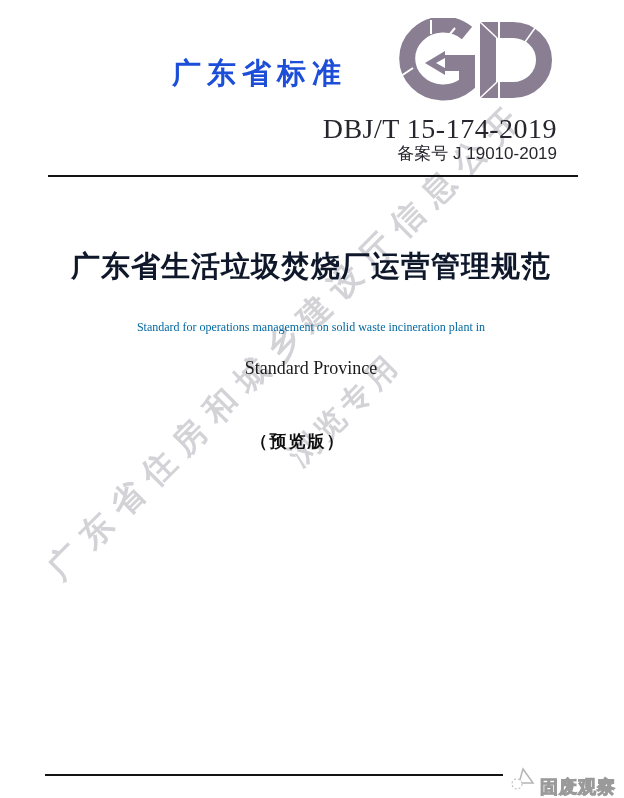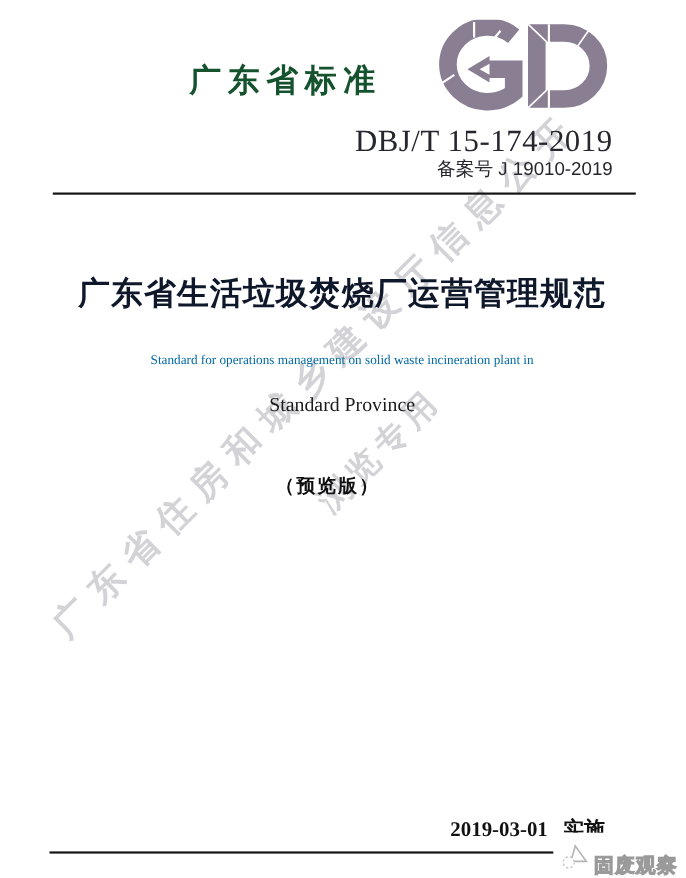--- a/index.html
+++ b/index.html
@@ -20,21 +20,21 @@
     color:rgba(95,95,112,0.28);
     font-weight:600;
     pointer-events:none;
     font-family:"Liberation Serif","DejaVu Serif",serif;
   }
   .wm1{left:38px;top:558px;font-size:33px;letter-spacing:11px;}
   .wm2{left:280px;top:446px;font-size:30px;letter-spacing:6px;}
   
   .std-label{
     position:absolute;left:172px;top:54px;
-    font-size:29px;font-weight:600;letter-spacing:6px;color:#14532d;
+    font-size:29px;font-weight:600;letter-spacing:6px;color:#1d4ed8;
   }
   .gd-logo{position:absolute;left:385px;top:18px;width:175px;height:84px;}
   .std-number{
     position:absolute;right:67px;top:113px;
     font-size:28px;letter-spacing:0.5px;color:#26262e;
   }
   .record-number{
     position:absolute;right:67px;top:142px;
     font-size:17px;color:#26262e;
     font-family:"Liberation Sans","DejaVu Sans",sans-serif;
@@ -104,23 +104,20 @@
   <div class="std-number">DBJ/T 15-174-2019</div>
   <div class="record-number">备案号 J 19010-2019</div>
 
   <div class="rule rule-top"></div>
 
   <div class="title-zh">广东省生活垃圾焚烧厂运营管理规范</div>
   <div class="title-en1">Standard for operations management on solid waste incineration plant in</div>
   <div class="title-en2">Standard Province</div>
   <div class="edition">（预览版）</div>
 
-  <div class="date-right">
-    <span>2019-03-01</span><span class="lbl">实施</span>
-  </div>
 
   <div class="rule rule-bottom"></div>
 
   <div class="stamp">
     <svg width="28" height="24" viewBox="0 0 28 24" xmlns="http://www.w3.org/2000/svg">
       <path d="M14,2 L24,16 L10,16 Z" fill="#ffffff" stroke="#b5b5b5" stroke-width="1.5"></path>
       <circle cx="8" cy="17" r="5" fill="#ffffff" stroke="#c4c4c4" stroke-width="1.2" stroke-dasharray="2,2"></circle>
     </svg>
     <span class="stamp-text">固废观察</span>
   </div>

